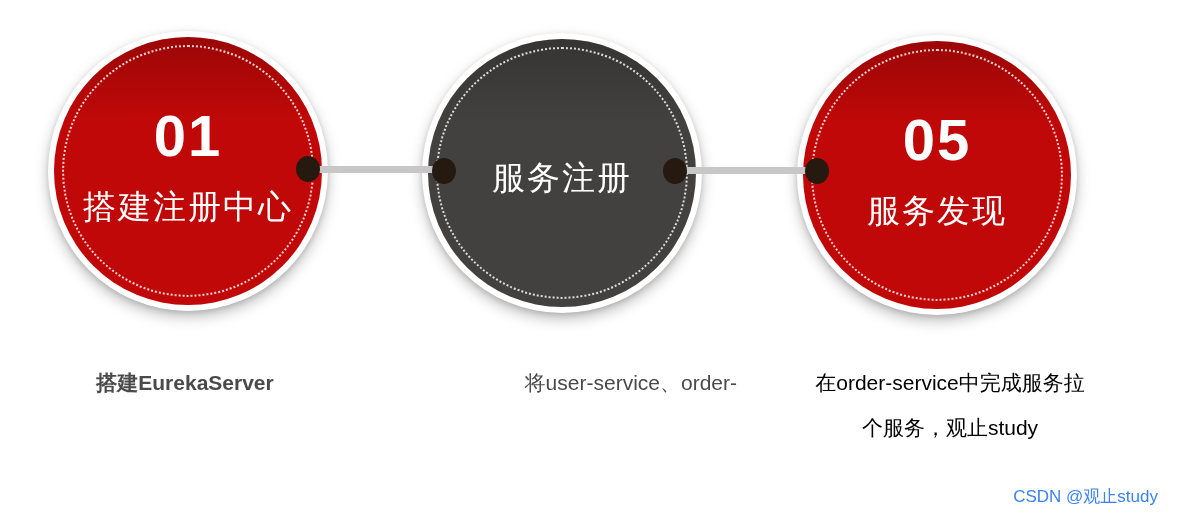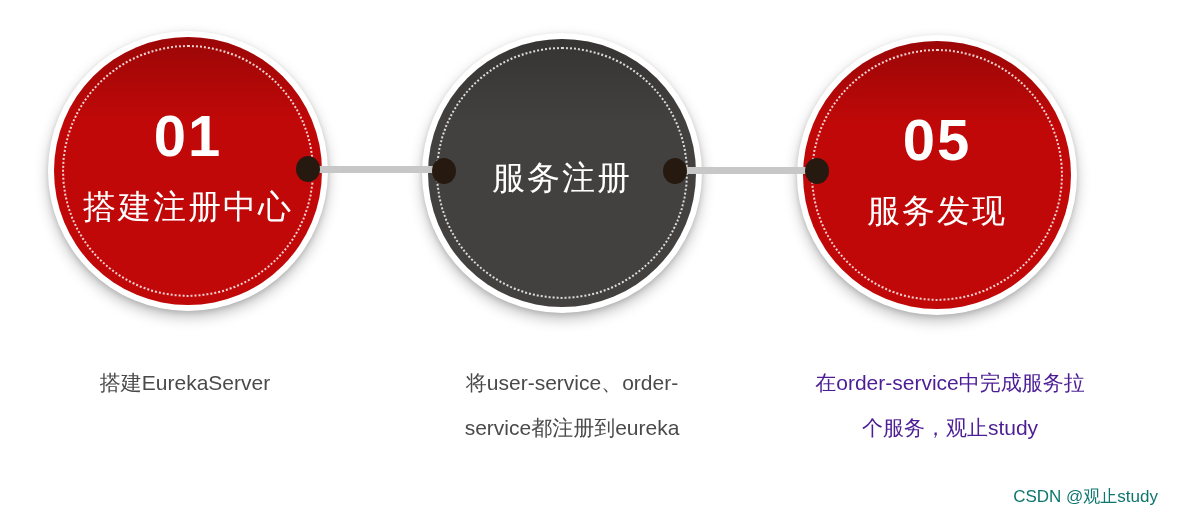--- a/index.html
+++ b/index.html
@@ -151,29 +151,28 @@
     </div>
   </div>
 
   <div class="conn-line l1" style="background-color: rgb(199, 199, 199);"></div>
   <div class="conn-line l2" style="background-color: rgb(199, 199, 199);"></div>
   <div class="conn-dot d1" style="background-color: rgb(38, 26, 16);"></div>
   <div class="conn-dot d2" style="background-color: rgb(38, 26, 16);"></div>
   <div class="conn-dot d3" style="background-color: rgb(38, 26, 16);"></div>
   <div class="conn-dot d4" style="background-color: rgb(38, 26, 16);"></div>
 
-  <div class="desc desc1" style="color: rgb(74, 74, 74);">
+  <div class="desc desc1" style="color: rgb(74, 74, 74); font-weight: bold;">
     <div class="desc-line">搭建EurekaServer</div>
   </div>
 
-  <div class="desc desc2" style="color: rgb(74, 74, 74);">
+  <div class="desc desc2" style="color: rgb(74, 74, 74); text-align: right;">
     <div class="desc-line">将user-service、order-</div>
-    <div class="desc-line">service都注册到eureka</div>
   </div>
 
-  <div class="desc desc3" style="color: #4c1d95;">
+  <div class="desc desc3" style="color: #000000;">
     <div class="desc-line">在order-service中完成服务拉</div>
     <div class="desc-line">个服务，观止study</div>
   </div>
 
-  <div class="watermark" style="color: #0f766e;">CSDN @观止study</div>
+  <div class="watermark" style="color: #3b82f6;">CSDN @观止study</div>
 
 </div>
 
 </body></html>

